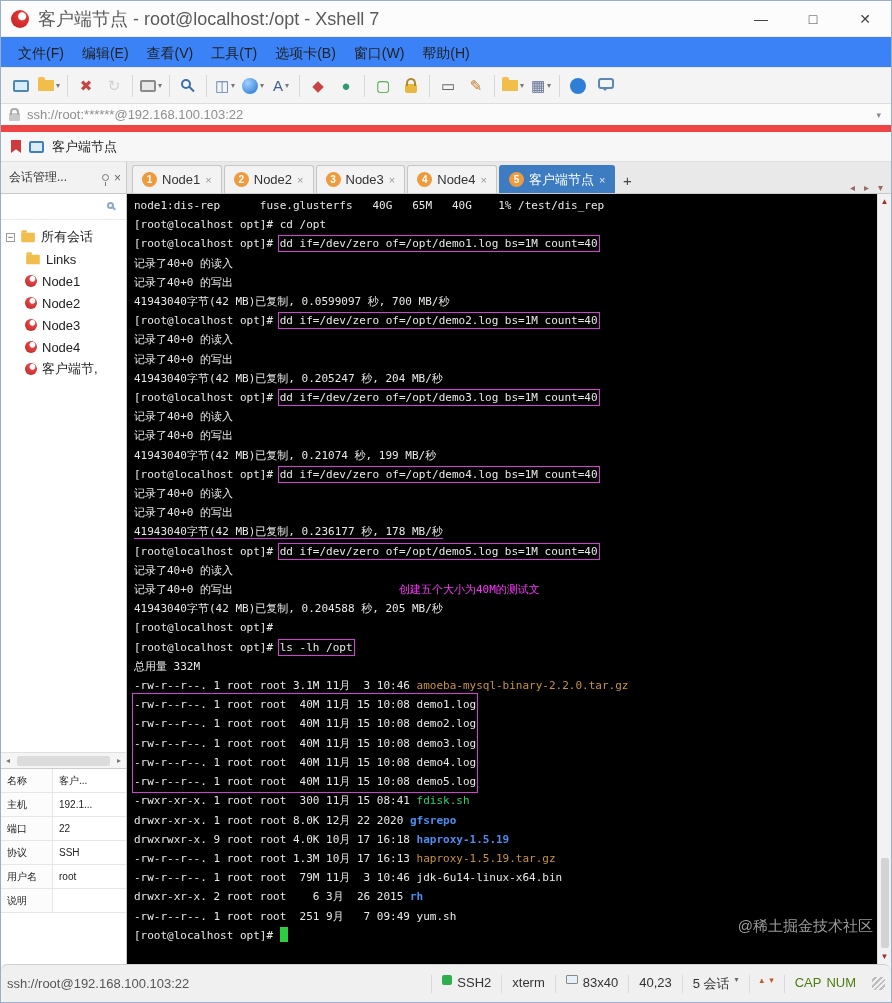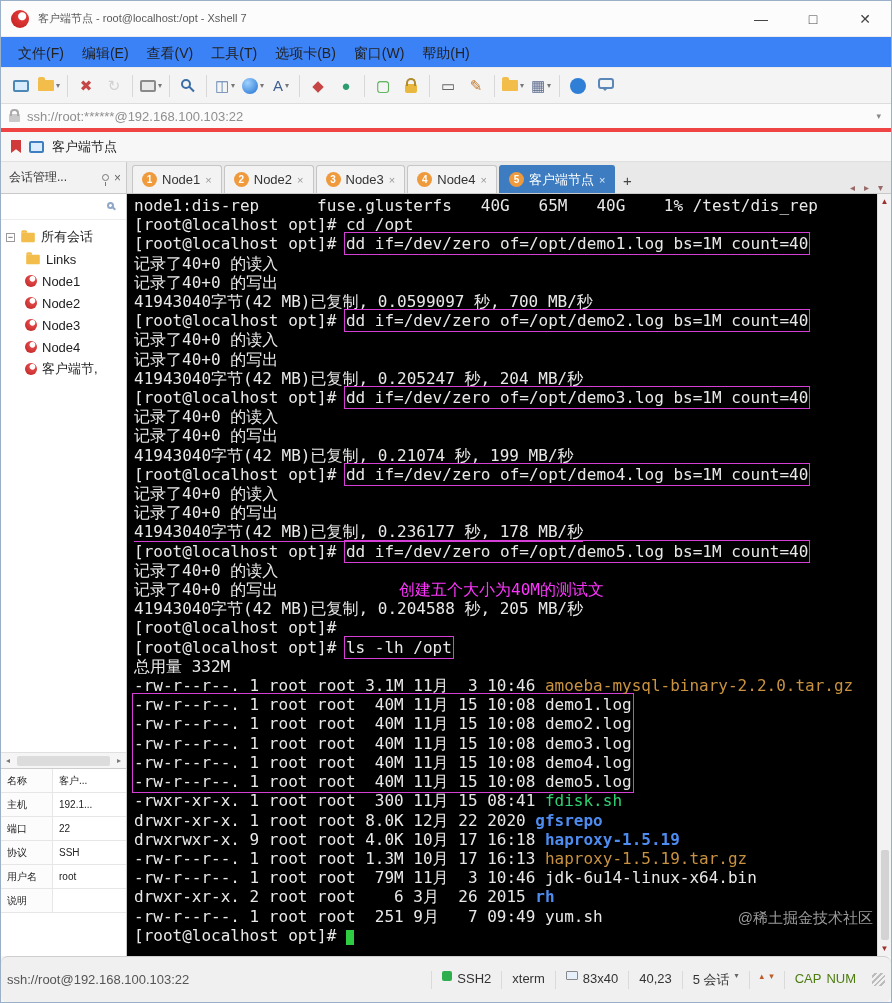--- a/index.html
+++ b/index.html
@@ -2,21 +2,21 @@
 <html><head>
 <meta charset="utf-8">
 <style>
   * { box-sizing: border-box; }
   body { margin:0; width:892px; height:1003px; font-family:"Liberation Sans",sans-serif; background:#fff; overflow:hidden; }
   .window { width:892px; height:1003px; border:1px solid #9ab0c8; display:flex; flex-direction:column; background:#f5f5f5; }
 
   
   .titlebar { height:36px; background:#fcfcfc; display:flex; align-items:center; padding-left:10px; border-bottom:1px solid #ececec; flex:none; }
   .app-icon { width:18px; height:18px; border-radius:50%; background:radial-gradient(circle at 62% 35%, #ffffff 0 22%, #e03535 28%, #b81f1f 100%); flex:none; }
-  .title-text { margin-left:9px; font-size:11px; color:#5a5a5a; flex:1; white-space:nowrap; overflow:hidden; }
+  .title-text { margin-left:9px; font-size:18px; color:#5a5a5a; flex:1; white-space:nowrap; overflow:hidden; }
   .win-btns { display:flex; height:36px; }
   .win-btn { width:52px; display:flex; align-items:center; justify-content:center; font-size:14px; color:#444; }
 
   
   .menubar { height:30px; background:#3b82f6; display:flex; align-items:flex-end; padding-left:8px; flex:none; }
   .menu-item { padding:4px 9px; font-size:14px; color:#222; }
 
   
   .toolbar { height:37px; background:#f4f4f4; border-top:1px solid #e9e9e9; border-bottom:1px solid #ddd; display:flex; align-items:center; padding-left:6px; flex:none; }
   .tb-item { min-width:26px; height:26px; display:flex; align-items:center; justify-content:center; margin:0 1px; border-radius:3px; }
@@ -32,21 +32,21 @@
   .ico-globe { width:16px; height:16px; border-radius:50%; background:radial-gradient(circle at 35% 30%, #9fd2ff, #1f6fd0); }
   .ico-find { width:10px; height:10px; border:2px solid #3a6ea5; border-radius:50%; position:relative; margin:0 4px 4px 0; }
   .ico-find::after { content:""; position:absolute; width:7px; height:2px; background:#3a6ea5; transform:rotate(45deg); right:-6px; bottom:-3px; }
   .ico-lock { width:12px; height:9px; background:#e8b93e; border-radius:2px; position:relative; margin-top:5px; }
   .ico-lock::before { content:""; position:absolute; top:-6px; left:1px; width:6px; height:6px; border:2px solid #b08a2e; border-bottom:none; border-radius:5px 5px 0 0; }
   .ico-help { width:16px; height:16px; border-radius:50%; background:#2f7fd6; color:#fff; font-size:11px; font-weight:bold; display:flex; align-items:center; justify-content:center; }
   .ico-bubble { width:16px; height:11px; border:2px solid #5a86b8; border-radius:3px; position:relative; margin-bottom:4px; }
   .ico-bubble::after { content:""; position:absolute; left:2px; bottom:-7px; border:3px solid transparent; border-top-color:#5a86b8; }
 
   
-  .addrbar { height:28px; background:#fbfbfb; border-bottom:4px solid #ef4444; display:flex; align-items:center; padding:0 8px; gap:7px; flex:none; }
+  .addrbar { height:28px; background:#fbfbfb; border-bottom:7px solid #ef4444; display:flex; align-items:center; padding:0 8px; gap:7px; flex:none; }
   .addr-lock { width:11px; height:8px; background:#c9c9c9; border-radius:1px; position:relative; margin-top:4px; flex:none; }
   .addr-lock::before { content:""; position:absolute; top:-5px; left:1px; width:5px; height:5px; border:2px solid #aaa; border-bottom:none; border-radius:4px 4px 0 0; }
   .addr-text { flex:1; font-size:13px; color:#8f8f8f; }
   .addr-dd { font-size:9px; color:#888; padding-right:2px; }
 
   
   .bmbar { height:30px; background:#f7f7f7; border-bottom:1px solid #e0e0e0; display:flex; align-items:center; padding:0 10px; gap:8px; flex:none; }
   .ico-flag { width:10px; height:13px; background:#d03a3a; clip-path:polygon(0 0,100% 0,100% 100%,50% 72%,0 100%); flex:none; }
   .bm-chip { width:15px; height:12px; border:2px solid #3f7fc0; background:#dcecff; border-radius:2px; flex:none; }
   .bm-label { font-size:13px; color:#222; }
@@ -82,37 +82,37 @@
   .hscroll { height:16px; border-top:1px solid #e0e0e0; background:#f5f5f5; display:flex; align-items:center; flex:none; }
   .hs-arrow { width:14px; text-align:center; font-size:8px; color:#777; }
   .hs-thumb { flex:1; height:10px; background:#dcdcdc; border-radius:2px; margin:0 2px; }
   .props { flex:1; border-top:1px solid #ccc; background:#fff; font-size:10px; }
   .prop-row { display:flex; height:24px; border-bottom:1px solid #e6e6e6; }
   .prop-k { width:52px; flex:none; display:flex; align-items:center; padding-left:6px; border-right:1px solid #e6e6e6; background:#fcfcfc; color:#222; }
   .prop-v { flex:1; display:flex; align-items:center; padding-left:6px; color:#222; white-space:nowrap; overflow:hidden; }
 
   
   .terminal { flex:1; background:#000; position:relative; overflow:hidden; padding:2px 18px 0 7px; }
-  .tl { font-family:"DejaVu Sans Mono",monospace; font-size:16px; line-height:19.2px; white-space:pre; color:#e8e8e8; position:relative; }
+  .tl { font-family:"DejaVu Sans Mono",monospace; font-size:11px; line-height:19.2px; white-space:pre; color:#e8e8e8; position:relative; }
   .tl .orange { color:#c99240; }
   .tl .green { color:#2fd272; }
   .tl .blue { color:#4e8cf0; font-weight:bold; }
   .mbox { outline:1px solid #d63fd6; outline-offset:1px; }
   .mul { box-shadow:0 1px 0 #d63fd6; }
   .ann { position:absolute; left:265px; color:#ff35ff; }
   .gbox { display:block; width:max-content; outline:1px solid #d63fd6; outline-offset:1px; }
   .cursor { display:inline-block; width:8px; height:15px; background:#2ecc40; vertical-align:text-bottom; }
   .watermark { position:absolute; right:18px; bottom:28px; color:#9a9a9a; font-size:15px; }
   .vscroll { position:absolute; top:0; right:0; bottom:0; width:14px; background:#f2f2f2; border-left:1px solid #ddd; display:flex; flex-direction:column; align-items:center; padding:3px 0; }
   .vs-arrow { font-size:8px; color:#9c2e2e; flex:none; }
   .vs-space { flex:1; }
   .vs-thumb { width:8px; height:90px; background:#d3d3d3; border-radius:2px; margin-bottom:4px; flex:none; }
 
   
-  .statusbar { height:46px; background:#f0f0f0; border-top:1px solid #cfcfcf; display:flex; align-items:center; padding:6px 6px; font-size:13px; color:#333; flex:none;border-radius:7px; }
+  .statusbar { height:38px; background:#f0f0f0; border-top:1px solid #cfcfcf; display:flex; align-items:center; padding:6px 6px; font-size:13px; color:#333; flex:none;border-radius:7px; }
   .sb-left { flex:1; color:#555; white-space:nowrap; overflow:hidden; }
   .sb-item { display:flex; gap:5px; padding:0 10px; border-left:1px solid #dadada; height:18px; white-space:nowrap; }
   .sb-lock { width:10px; height:10px; background:#2fae4e; border-radius:2px; }
   .mini-monitor { width:12px; height:9px; border:1px solid #888; border-radius:1px; background:#e6f0fa; }
   .sb-dd { font-size:8px; color:#666; }
   .sb-updown span { font-size:9px; color:#c05a2a; }
   .caps span { color:#4d7c0f; }
   .grip { width:13px; height:13px; margin-left:6px; background:repeating-linear-gradient(135deg, transparent 0 2px, #bdbdbd 2px 4px); }
 </style>
 </head>

